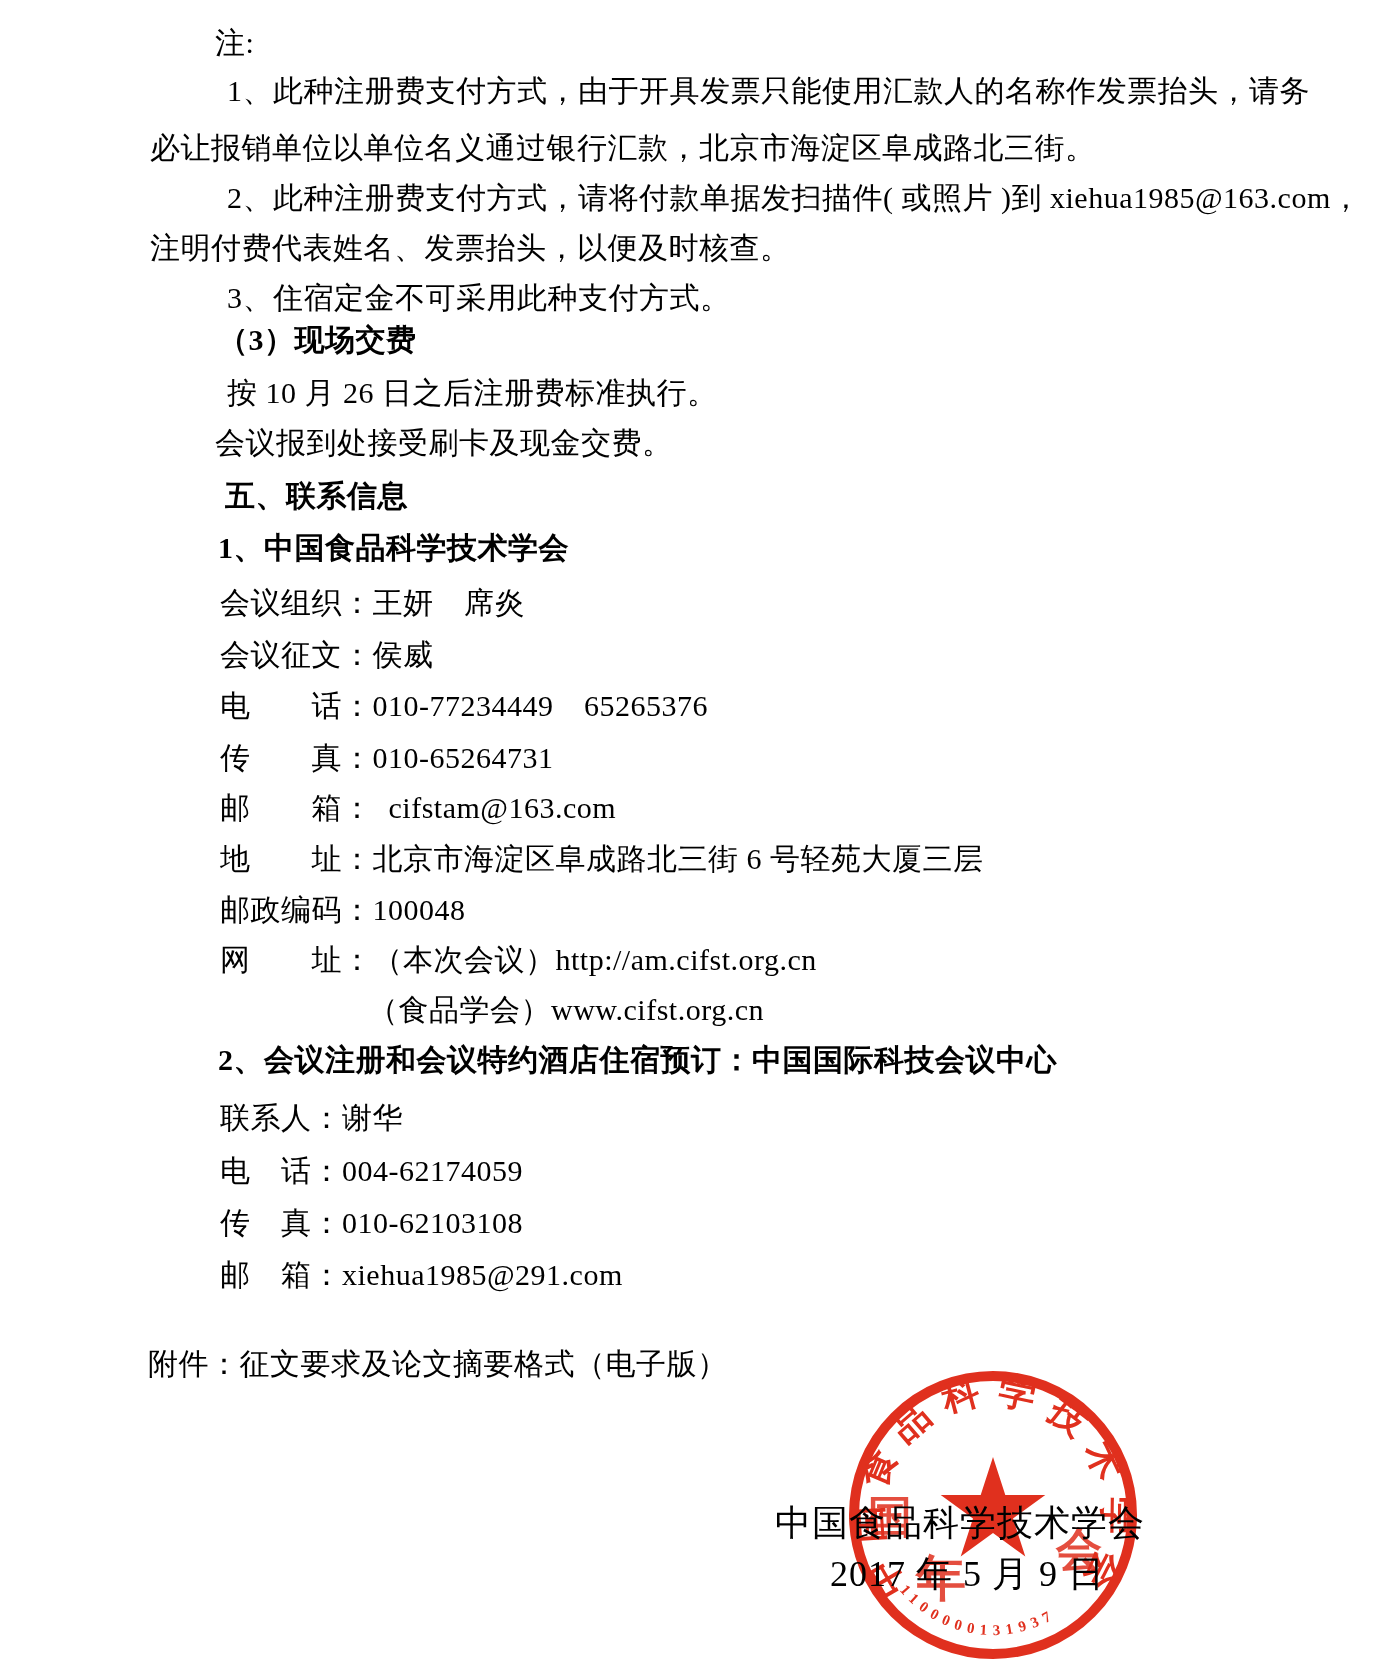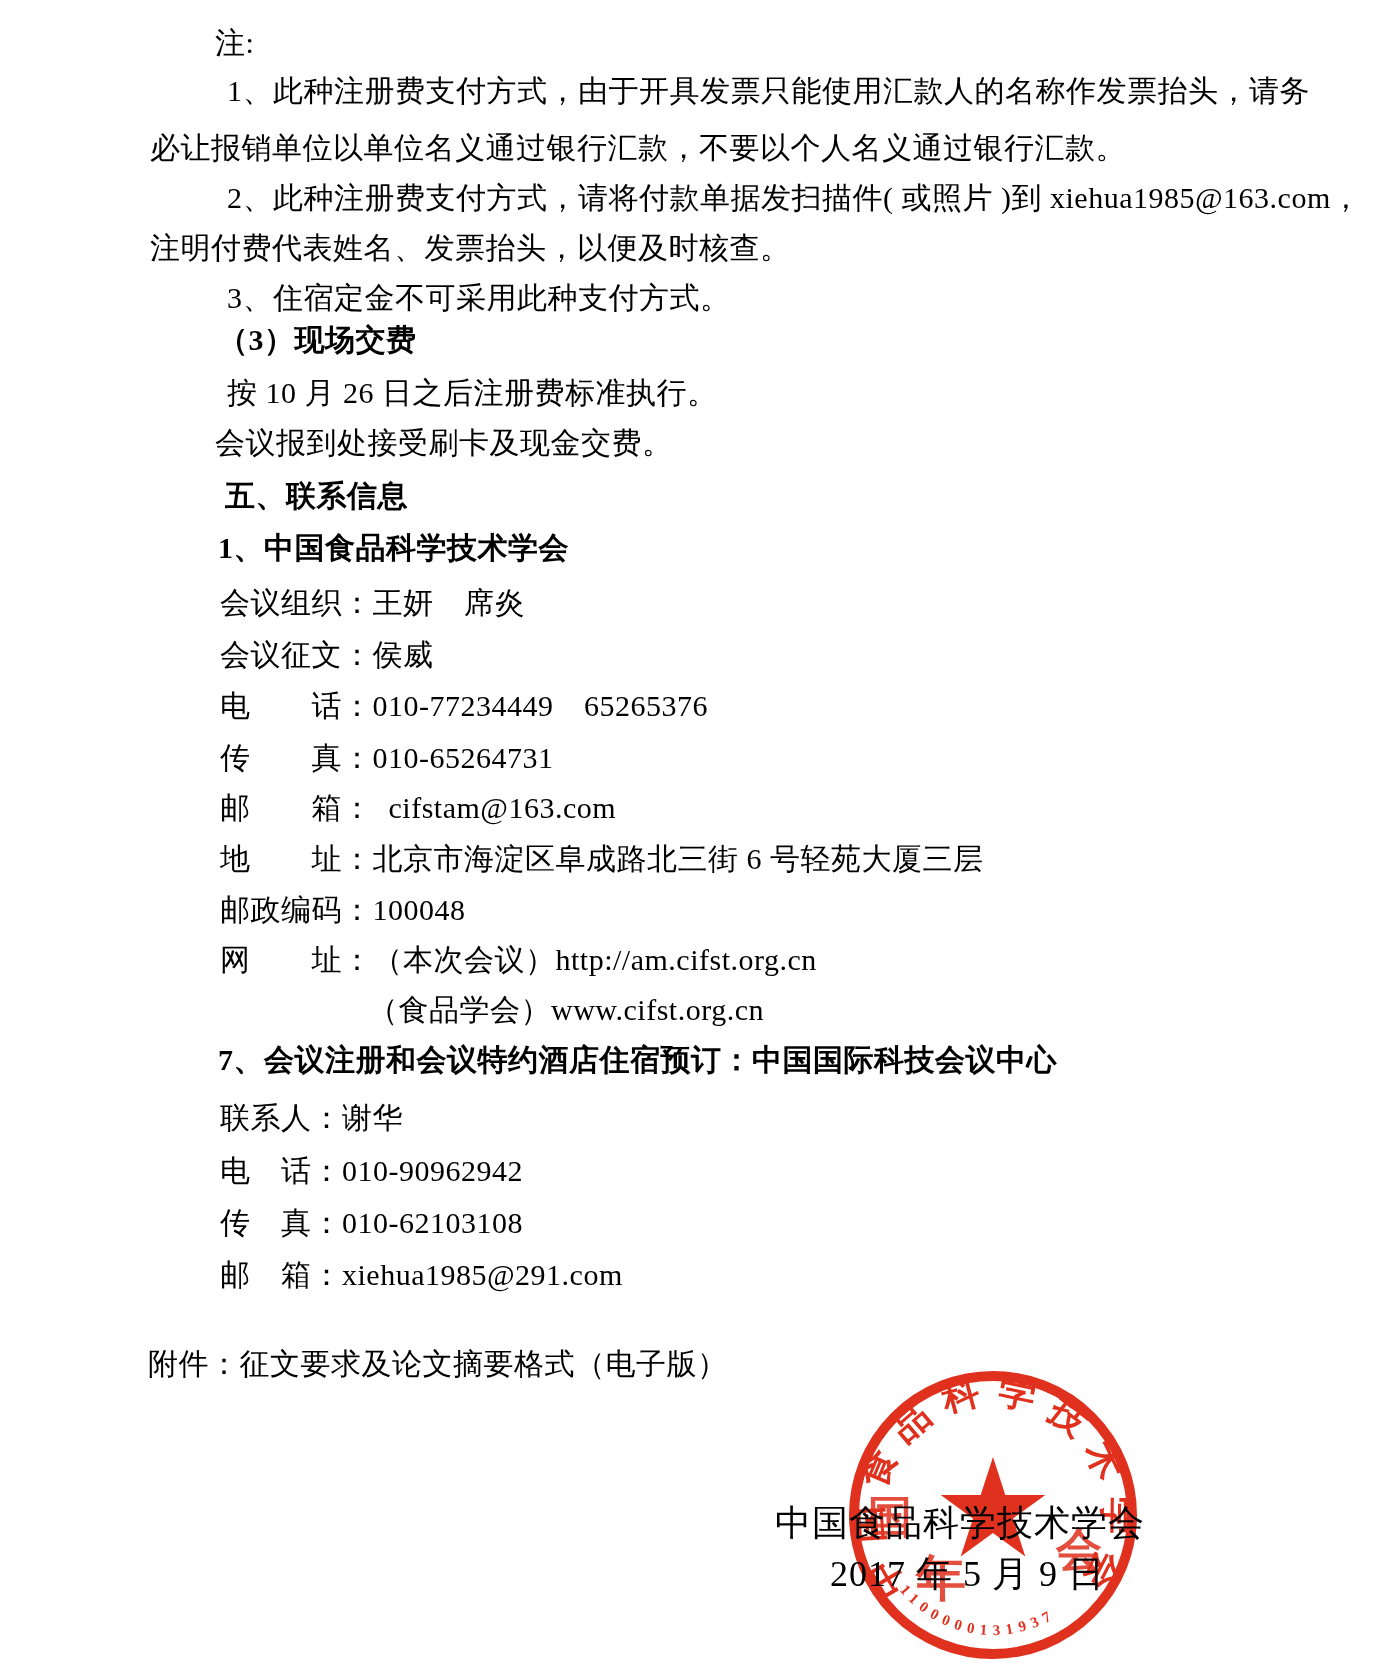--- a/index.html
+++ b/index.html
@@ -21,21 +21,21 @@
   .stamp .star{fill:#e0301e;}
   .stamp .inner{fill:#e0301e;opacity:0.85;font-weight:bold;}
 </style>
 </head>
 <body>
 
 <div class="page">
 
   <div class="line" style="top:25px;left:215px">注:</div>
   <div class="line" style="top:73px;left:227px">1、此种注册费支付方式，由于开具发票只能使用汇款人的名称作发票抬头，请务</div>
-  <div class="line" style="top:130px;left:150px">必让报销单位以单位名义通过银行汇款，不要以个人名义通过银行汇款。</div>
+  <div class="line" style="top:130px;left:150px">必让报销单位以单位名义通过银行汇款，北京市海淀区阜成路北三街。</div>
   <div class="line" style="top:180px;left:227px">2、此种注册费支付方式，请将付款单据发扫描件( 或照片 )到 xiehua1985@163.com，</div>
   <div class="line" style="top:230px;left:150px">注明付费代表姓名、发票抬头，以便及时核查。</div>
   <div class="line" style="top:280px;left:227px">3、住宿定金不可采用此种支付方式。</div>
 
   <div class="line b" style="top:322px;left:218px">（3）现场交费</div>
   <div class="line" style="top:375px;left:227px">按 10 月 26 日之后注册费标准执行。</div>
   <div class="line" style="top:425px;left:215px">会议报到处接受刷卡及现金交费。</div>
 
   <div class="line b" style="top:478px;left:225px">五、联系信息</div>
 
@@ -43,23 +43,23 @@
   <div class="line" style="top:585px;left:220px">会议组织：王妍　席炎</div>
   <div class="line" style="top:637px;left:220px">会议征文：侯威</div>
   <div class="line" style="top:688px;left:220px">电　　话：010-77234449　65265376</div>
   <div class="line" style="top:740px;left:220px">传　　真：010-65264731</div>
   <div class="line" style="top:790px;left:220px">邮　　箱：  cifstam@163.com</div>
   <div class="line" style="top:841px;left:220px">地　　址：北京市海淀区阜成路北三街 6 号轻苑大厦三层</div>
   <div class="line" style="top:892px;left:220px">邮政编码：100048</div>
   <div class="line" style="top:942px;left:220px">网　　址：（本次会议）http://am.cifst.org.cn</div>
   <div class="line" style="top:992px;left:368px">（食品学会）www.cifst.org.cn</div>
 
-  <div class="line b" style="top:1042px;left:218px">7、会议注册和会议特约酒店住宿预订：中国国际科技会议中心</div>
+  <div class="line b" style="top:1042px;left:218px">2、会议注册和会议特约酒店住宿预订：中国国际科技会议中心</div>
   <div class="line" style="top:1100px;left:220px">联系人：谢华</div>
-  <div class="line" style="top:1153px;left:220px">电　话：010-90962942</div>
+  <div class="line" style="top:1153px;left:220px">电　话：004-62174059</div>
   <div class="line" style="top:1205px;left:220px">传　真：010-62103108</div>
   <div class="line" style="top:1257px;left:220px">邮　箱：xiehua1985@291.com</div>
 
   <div class="line" style="top:1346px;left:148px">附件：征文要求及论文摘要格式（电子版）</div>
 
   <div class="line sig" style="top:1502px;left:775px">中国食品科学技术学会</div>
   <div class="line sig" style="top:1553px;left:830px">2017 年 5 月 9 日</div>
 
   <svg class="stamp" viewBox="0 0 310 310" xmlns="http://www.w3.org/2000/svg">
     <circle class="ring" cx="155" cy="155" r="139"></circle>

